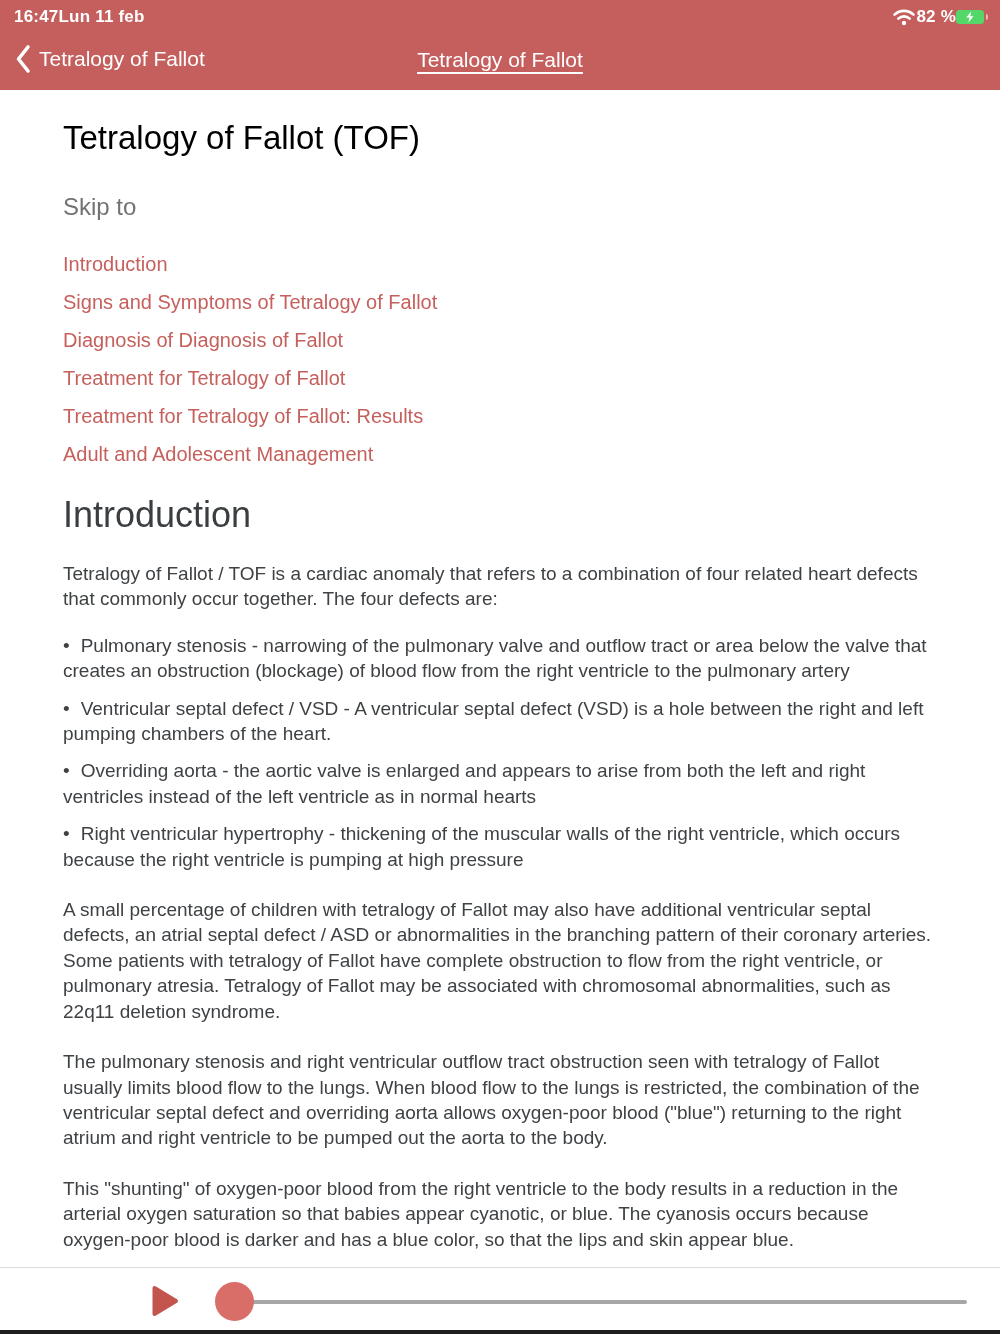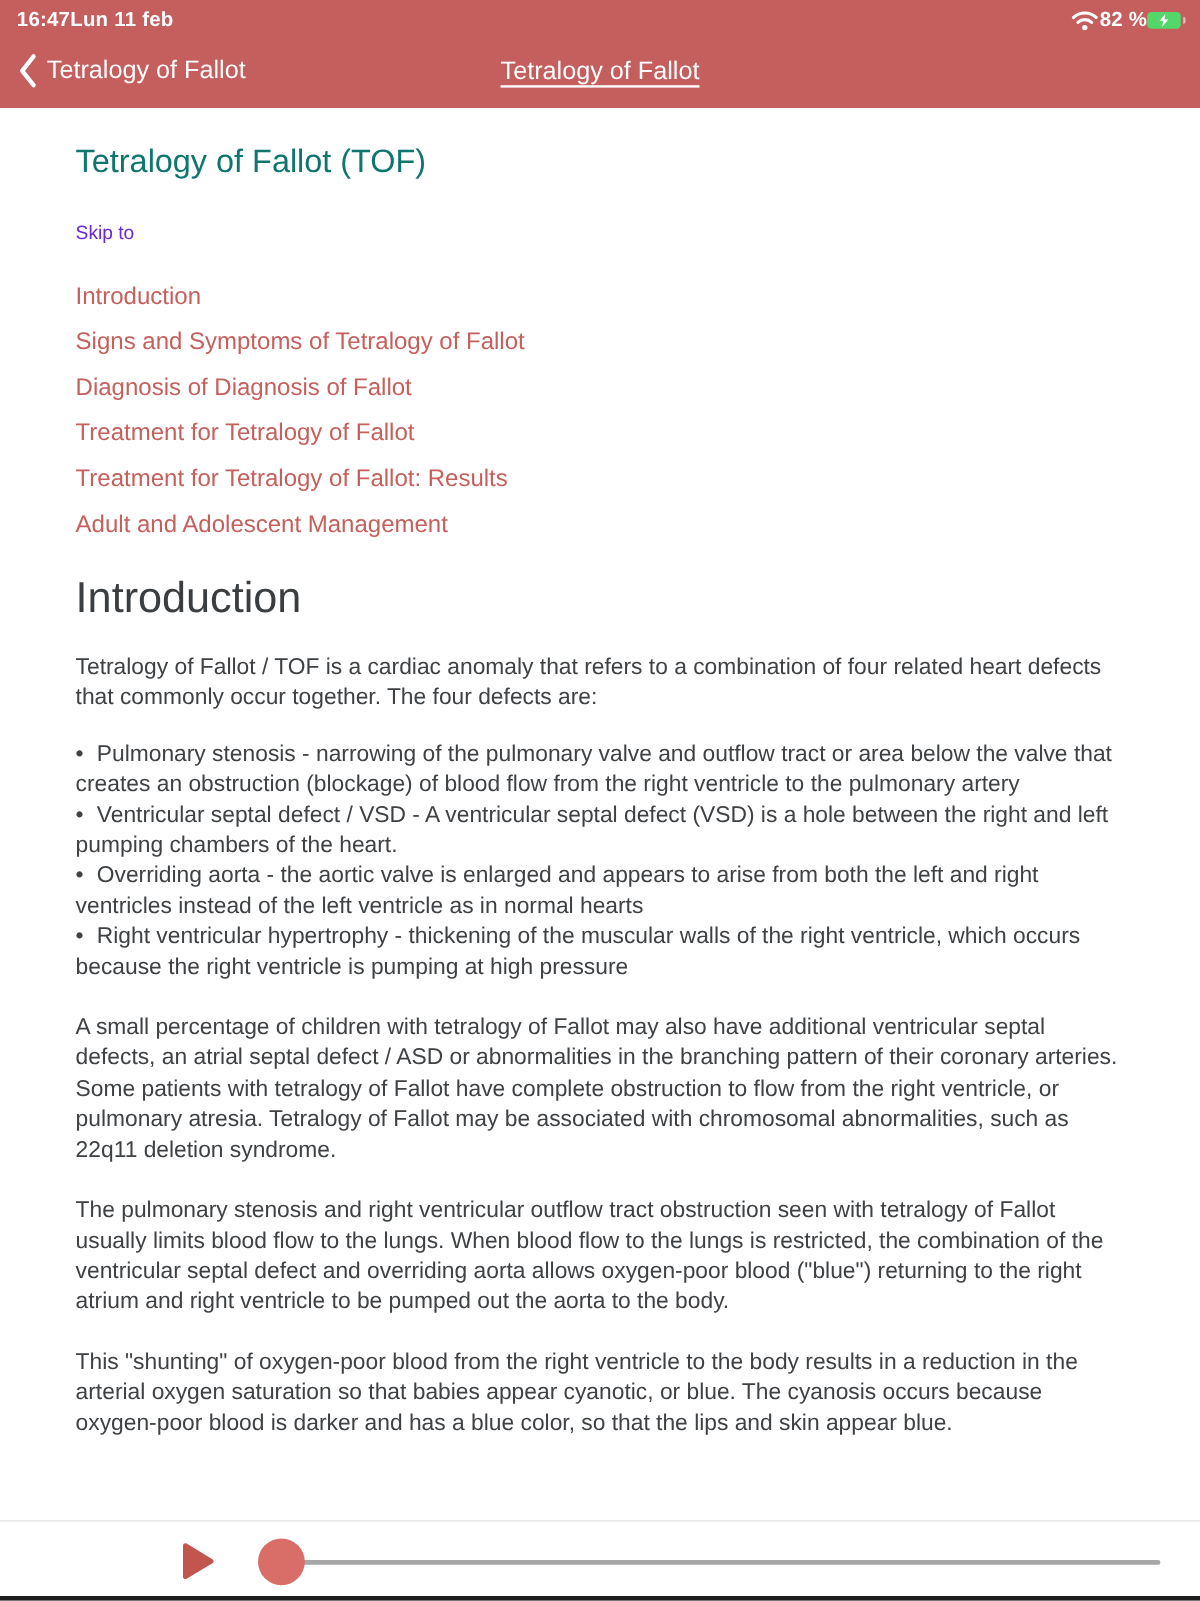--- a/index.html
+++ b/index.html
@@ -28,29 +28,29 @@
   .back-button { position:absolute; left:14px; top:10px; display:flex; align-items:center;
                  gap:8px; font-size:21px; color:#fff; cursor:pointer; }
   .back-chevron svg { display:block; }
   .nav-title { position:absolute; left:0; right:0; top:14px; text-align:center;
                font-size:21px; color:#fff; text-decoration:underline;
                text-underline-offset:5px; text-decoration-thickness:1.5px; }
 
   
   .content { position:absolute; top:90px; left:0; right:0; height:1177px;
              overflow:hidden; padding:0 63px; color:#3F4245; }
-  .page-title { margin-top:29px; font-size:27px; font-weight:400; color:#0f766e; }
-  .skip-to { margin-top:36px; font-size:16px; font-weight:400; color:#6d28d9; }
+  .page-title { margin-top:29px; font-size:33px; font-weight:400; color:#000000; }
+  .skip-to { margin-top:36px; font-size:24px; font-weight:400; color:#737373; }
   .toc { list-style:none; margin-top:24px; }
   .toc li { font-size:20px; line-height:38px; color:var(--link,#C5605C); cursor:pointer; }
   .section-heading { margin-top:21px; font-size:36px; font-weight:400; color:#3A3E41; }
   .body-p { font-size:19px; line-height:25.4px; margin-top:25px; }
   .bullets { list-style:none; margin-top:21px; }
   .bullets li { font-size:19px; line-height:25.4px; }
-  .bullets li + li { margin-top:0; }
+  .bullets li + li { margin-top:12px; }
   .bullet-glyph { margin-right:11px; }
 
   .content-divider { position:absolute; top:1267px; left:0; right:0; height:1px;
                      background:#DCDCDC; }
 
   
   .player { position:absolute; top:1268px; left:0; right:0; height:62px; background:#fff; }
   .play-button { position:absolute; left:151px; top:17px; width:28px; height:32px; cursor:pointer; }
   .play-button svg { display:block; }
   .slider-track { position:absolute; left:234px; top:32px; width:733px; height:4px;

